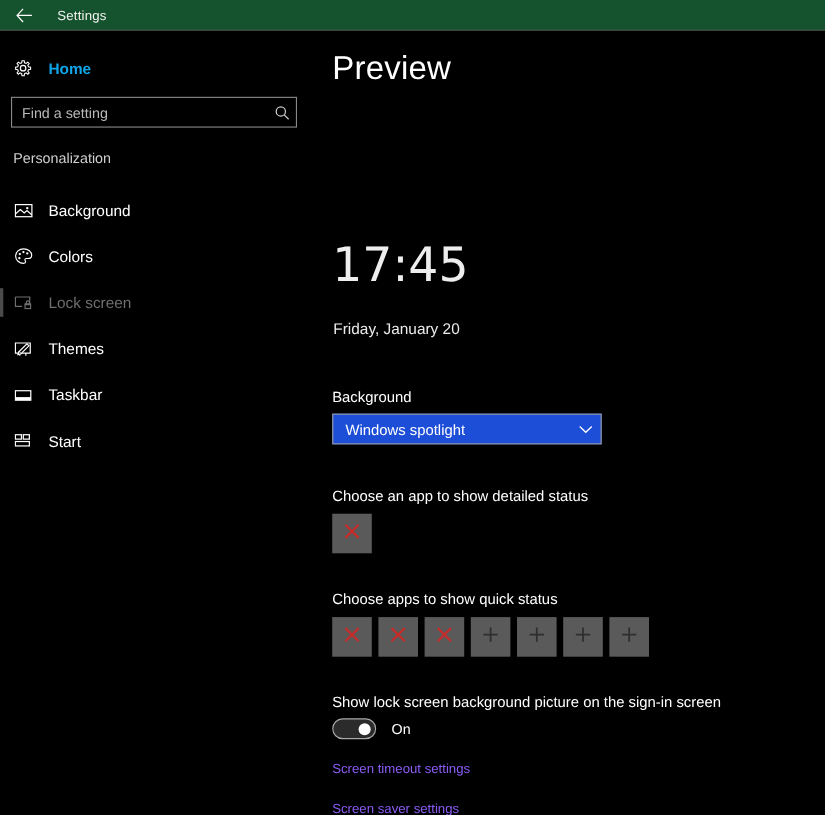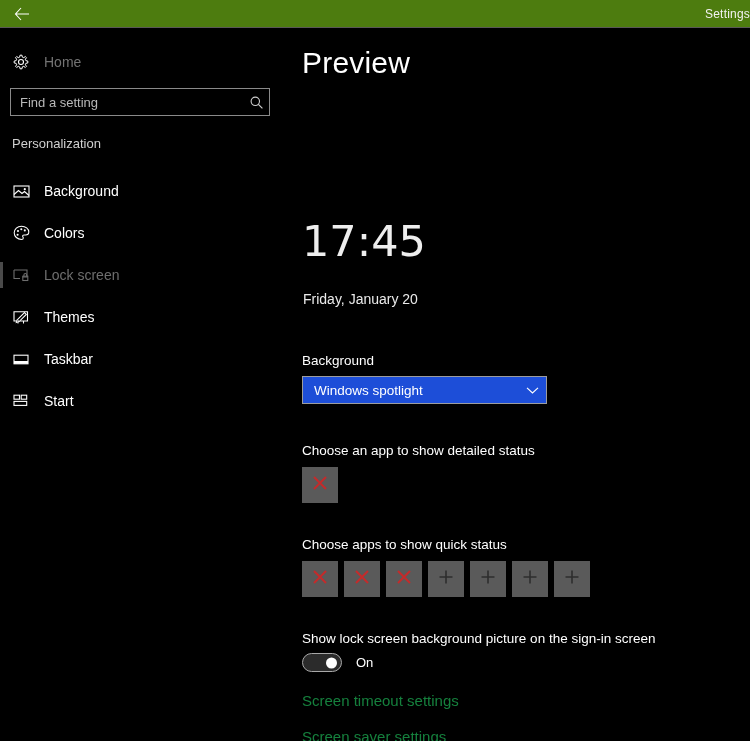--- a/index.html
+++ b/index.html
@@ -15,25 +15,24 @@
     color: #ffffff;
     -webkit-font-smoothing: antialiased;
   }
 
   
   .titlebar {
     position: absolute;
     left: 0; top: 0;
     width: 750px;
     height: 27px;
-    background: #4d7c0f;
+    background: #14532d;
     border-bottom: 1px solid #5a5856;
     display: flex;
     align-items: center;
-    justify-content: space-between;
   }
   .back-btn {
     width: 44px;
     height: 27px;
     display: flex;
     align-items: center;
     justify-content: center;
   }
   .back-btn svg { display: block; }
   .titlebar-title {
@@ -57,22 +56,23 @@
     width: 285px;
     height: 32px;
     display: flex;
     align-items: center;
     padding-left: 13px;
     box-sizing: border-box;
   }
   .home-icon { width: 22px; display: flex; align-items: center; }
   .home-label {
     font-size: 14px;
-    color: #737373;
+    color: #0ea5e9;
     margin-left: 9px;
+    font-weight: bold;
   }
 
   .search-box {
     position: absolute;
     left: 10px; top: 60px;
     width: 260px;
     height: 28px;
     border: 1px solid #8a8a8a;
     background: #000000;
     box-sizing: border-box;
@@ -252,22 +252,22 @@
   }
   .toggle-state {
     font-size: 13px;
     color: #ffffff;
     margin-left: 14px;
   }
 
   .link {
     position: absolute;
     left: 17px;
-    font-size: 15px;
-    color: #15803d;
+    font-size: 12px;
+    color: #8b5cf6;
     text-decoration: none;
   }
   .link-timeout { top: 664px; }
   .link-saver   { top: 700px; }
 </style>
 </head>
 <body>
 
 <div class="titlebar">
   <div class="back-btn">

